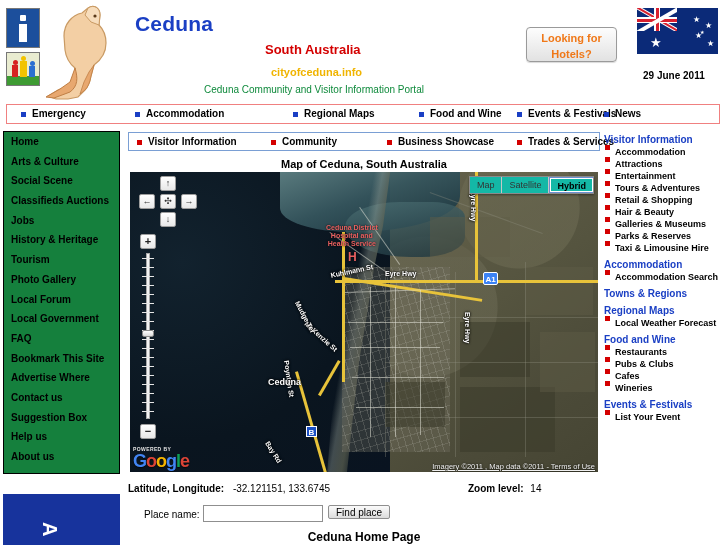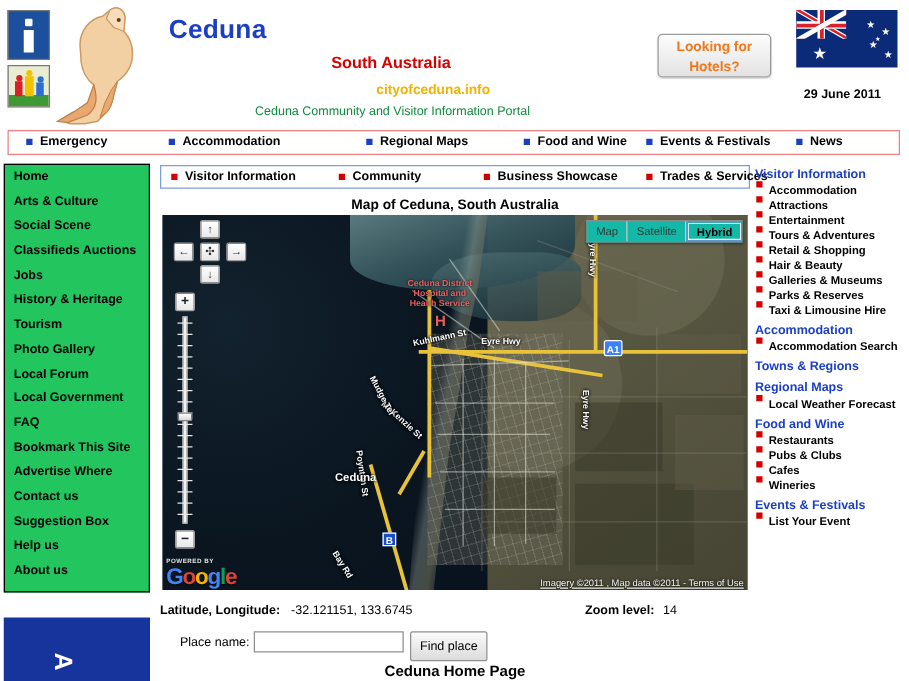--- a/index.html
+++ b/index.html
@@ -20,21 +20,21 @@
   .icon-comm .p1{position:absolute;left:5px;bottom:8px;width:6px;height:12px;background:#d62222;}
   .icon-comm .p1h{position:absolute;left:6px;bottom:20px;width:5px;height:5px;background:#d62222;border-radius:50%;}
   .icon-comm .p2{position:absolute;left:13px;bottom:8px;width:7px;height:16px;background:#f2c300;}
   .icon-comm .p2h{position:absolute;left:14px;bottom:24px;width:5px;height:5px;background:#f2c300;border-radius:50%;}
   .icon-comm .p3{position:absolute;left:22px;bottom:8px;width:6px;height:11px;background:#2b6fd1;}
   .icon-comm .p3h{position:absolute;left:23px;bottom:19px;width:5px;height:5px;background:#2b6fd1;border-radius:50%;}
 
   #roo{position:absolute;left:44px;top:2px;width:78px;height:100px;}
   #ttl-ceduna{position:absolute;left:135px;top:12px;font-size:21px;font-weight:bold;color:#1a3fc4;letter-spacing:.2px;}
   #ttl-sa{position:absolute;left:265px;top:42px;font-size:13px;font-weight:bold;color:#d40000;}
-  #ttl-url{position:absolute;left:271px;top:66px;font-size:11px;font-weight:bold;color:#f0b400;margin-left:30px;}
+  #ttl-url{position:absolute;left:271px;top:66px;font-size:11px;font-weight:bold;color:#f0b400;}
   #ttl-tag{position:absolute;left:204px;top:84px;font-size:10px;font-weight:normal;color:#0f8a3c;}
   #hotels-btn{position:absolute;left:526px;top:11px;width:91px;height:35px;
     background:linear-gradient(#fdfdfd,#e2e2e2);border:1px solid #9a9a9a;border-radius:4px;
     color:#f07818;font-size:11px;font-weight:bold;text-align:center;line-height:16px;padding-top:2px;
     box-sizing:border-box;box-shadow:0 1px 1px rgba(0,0,0,.15);cursor:pointer;margin-top:16px;}
   #flag{position:absolute;left:637px;top:8px;width:81px;height:46px;background:#0b2a78;overflow:hidden;border:0;}
   #flag .uj{position:absolute;left:0;top:0;width:40px;height:23px;background:#0b2a78;overflow:hidden;}
   #flag .uj:before{content:"";position:absolute;left:-6px;top:10px;width:56px;height:4px;background:#fff;transform:rotate(30deg);}
   #flag .uj:after{content:"";position:absolute;left:-6px;top:10px;width:56px;height:4px;background:#fff;transform:rotate(-30deg);}
   #flag .ujr1{position:absolute;left:-6px;top:11px;width:56px;height:2px;background:#d8202f;transform:rotate(30deg);}
@@ -48,21 +48,21 @@
   #hdr-date{position:absolute;left:643px;top:70px;font-size:10px;font-weight:bold;color:#000;}
 
   
   #topnav{position:absolute;left:6px;top:104px;width:714px;height:20px;
     border:1px solid #f08080;background:#fff;box-sizing:border-box;}
   #topnav .it{position:absolute;top:3px;font-size:10px;font-weight:bold;color:#000;white-space:nowrap;cursor:pointer;}
   #topnav .bb{display:inline-block;width:5px;height:5px;background:#1a3fc4;margin-right:6px;vertical-align:middle;}
 
   
   #leftbar{position:absolute;left:3px;top:131px;width:117px;height:343px;
-    border:1px solid #000;background:#22c55e;box-sizing:border-box;}
+    border:1px solid #000;background:#15803d;box-sizing:border-box;}
   #leftbar .li{height:19.7px;line-height:19.7px;padding-left:7px;font-size:10px;font-weight:bold;color:#000;cursor:pointer;white-space:nowrap;}
   #bluebox{position:absolute;left:3px;top:494px;width:117px;height:51px;background:#17339c;overflow:hidden;}
   #bluebox .bx{position:absolute;left:58px;top:28px;color:#fff;font-size:20px;font-weight:bold;
     transform:rotate(90deg);transform-origin:left top;}
 
   
   #subnav{position:absolute;left:128px;top:132px;width:472px;height:19px;
     border:1px solid #7a9fd4;background:#fff;box-sizing:border-box;}
   #subnav .it{position:absolute;top:3px;font-size:10px;font-weight:bold;color:#000;white-space:nowrap;cursor:pointer;}
   #subnav .rb{display:inline-block;width:5px;height:5px;background:#d40000;margin-right:6px;vertical-align:middle;}
@@ -140,21 +140,21 @@
 
   
   #latline{position:absolute;left:128px;top:483px;width:472px;font-size:10px;}
   #latline .lbl{font-weight:bold;}
   #latline .zl{position:absolute;left:340px;top:0;}
   #formrow{position:absolute;left:128px;top:505px;width:472px;height:20px;}
   #formrow .plbl{position:absolute;left:16px;top:4px;font-size:10px;}
   #place-input{position:absolute;left:75px;top:0;width:120px;height:17px;
     border:1px solid #8f8f8f;box-sizing:border-box;font-size:10px;padding:0 3px;
     font-family:"Liberation Sans", sans-serif;background:#fff;}
-  #find-btn{position:absolute;left:200px;top:0;height:24px;padding:0 7px;
+  #find-btn{position:absolute;left:200px;top:0;height:14px;padding:0 7px;
     background:linear-gradient(#fbfbfb,#dcdcdc);border:1px solid #8f8f8f;border-radius:2px;
     font-size:10px;font-family:"Liberation Sans", sans-serif;cursor:pointer;box-sizing:border-box;}
   #geo-link{position:absolute;left:253px;top:4px;font-size:10px;color:#1a1ae0;
     text-decoration:underline;cursor:pointer;white-space:nowrap;}
   #homepage-ttl{position:absolute;left:128px;top:530px;width:472px;text-align:center;
     font-size:12px;font-weight:bold;}
 
   
   #rightbar{position:absolute;left:604px;top:134px;width:123px;}
   #rightbar .hd{font-size:10px;font-weight:bold;color:#1a3fc4;margin:0 0 2px 0;white-space:nowrap;}
@@ -221,21 +221,21 @@
   </div>
   <div id="hdr-date">29 June 2011</div>
 </div>
 
 <div id="topnav">
     <div class="it" style="left: 14px;"><span class="bb"></span><span>Emergency</span></div>
     <div class="it" style="left: 128px;"><span class="bb"></span><span>Accommodation</span></div>
     <div class="it" style="left: 286px;"><span class="bb"></span><span>Regional Maps</span></div>
     <div class="it" style="left: 412px;"><span class="bb"></span><span>Food and Wine</span></div>
     <div class="it" style="left: 510px;"><span class="bb"></span><span>Events &amp; Festivals</span></div>
-    <div class="it" style="left: 630px;"><span class="bb"></span><span>News</span></div>
+    <div class="it" style="left: 597px;"><span class="bb"></span><span>News</span></div>
   </div>
 
 <div id="leftbar">
     <div class="li">Home</div>
     <div class="li">Arts &amp; Culture</div>
     <div class="li">Social Scene</div>
     <div class="li">Classifieds Auctions</div>
     <div class="li">Jobs</div>
     <div class="li">History &amp; Heritage</div>
     <div class="li">Tourism</div>

